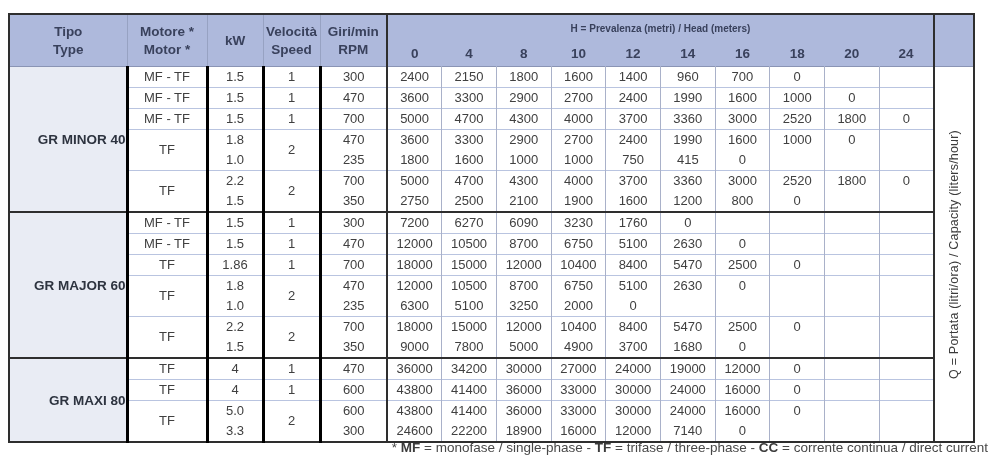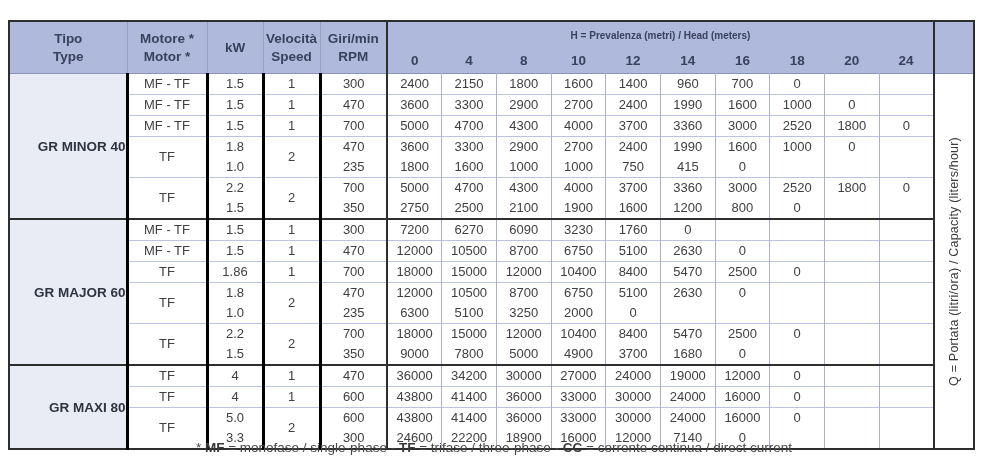--- a/index.html
+++ b/index.html
@@ -1,18 +1,18 @@
 <!DOCTYPE html>
 <html><head>
 <meta charset="utf-8">
 <style>
   html,body{margin:0;padding:0;background:#ffffff;}
   body{font-family:"Liberation Sans","DejaVu Sans",sans-serif;-webkit-font-smoothing:antialiased;}
   .page{position:relative;width:988px;height:470px;background:#fff;overflow:hidden;}
-  .table-area{position:absolute;left:8px;top:20px;display:flex;align-items:stretch;}
+  .table-area{position:absolute;left:8px;top:13px;display:flex;align-items:stretch;}
 
   table.spec{border-collapse:collapse;table-layout:fixed;width:927px;
     border:2px solid #2e2e2e;background:#fff;}
   col.c-tipo{width:118px;} col.c-motore{width:80px;} col.c-kw{width:56px;}
   col.c-speed{width:57px;} col.c-rpm{width:67px;}
 
   th{background:#aeb9dc;color:#39415c;font-weight:bold;padding:0;margin:0;}
   th.lh{height:51px;font-size:13.5px;line-height:1.3;white-space:pre-line;vertical-align:middle;
     border-left:1px solid #97a2c2;}
   th.lh:first-child{border-left:none;}
@@ -30,21 +30,21 @@
   tr.row-line td{border-top:1px solid #b9c4e0;}
   tr.group-sep td{border-top:2px solid #2e2e2e;}
   .ln{height:20px;line-height:20px;}
 
   .q-strip{width:38px;border:2px solid #2e2e2e;border-left:none;display:flex;flex-direction:column;background:#fff;}
   .q-strip-head{height:51px;background:#aeb9dc;border-bottom:1px solid #8a94b4;}
   .q-strip-body{flex:1;display:flex;align-items:center;justify-content:center;}
   .q-strip-text{writing-mode:vertical-rl;transform:rotate(180deg);font-size:12.5px;color:#3b3b3b;
     white-space:nowrap;letter-spacing:0.2px;}
 
-  .footnote{position:absolute;left:0;top:440px;width:988px;text-align:center;
+  .footnote{position:absolute;left:0;top:440px;width:988px;text-align:right;
     font-size:13.5px;color:#474747;}
   .footnote b{color:#3b3b3b;}
 </style>
 </head>
 <body>
 
 <div class="page">
   <div class="table-area">
 
     <table class="spec">

